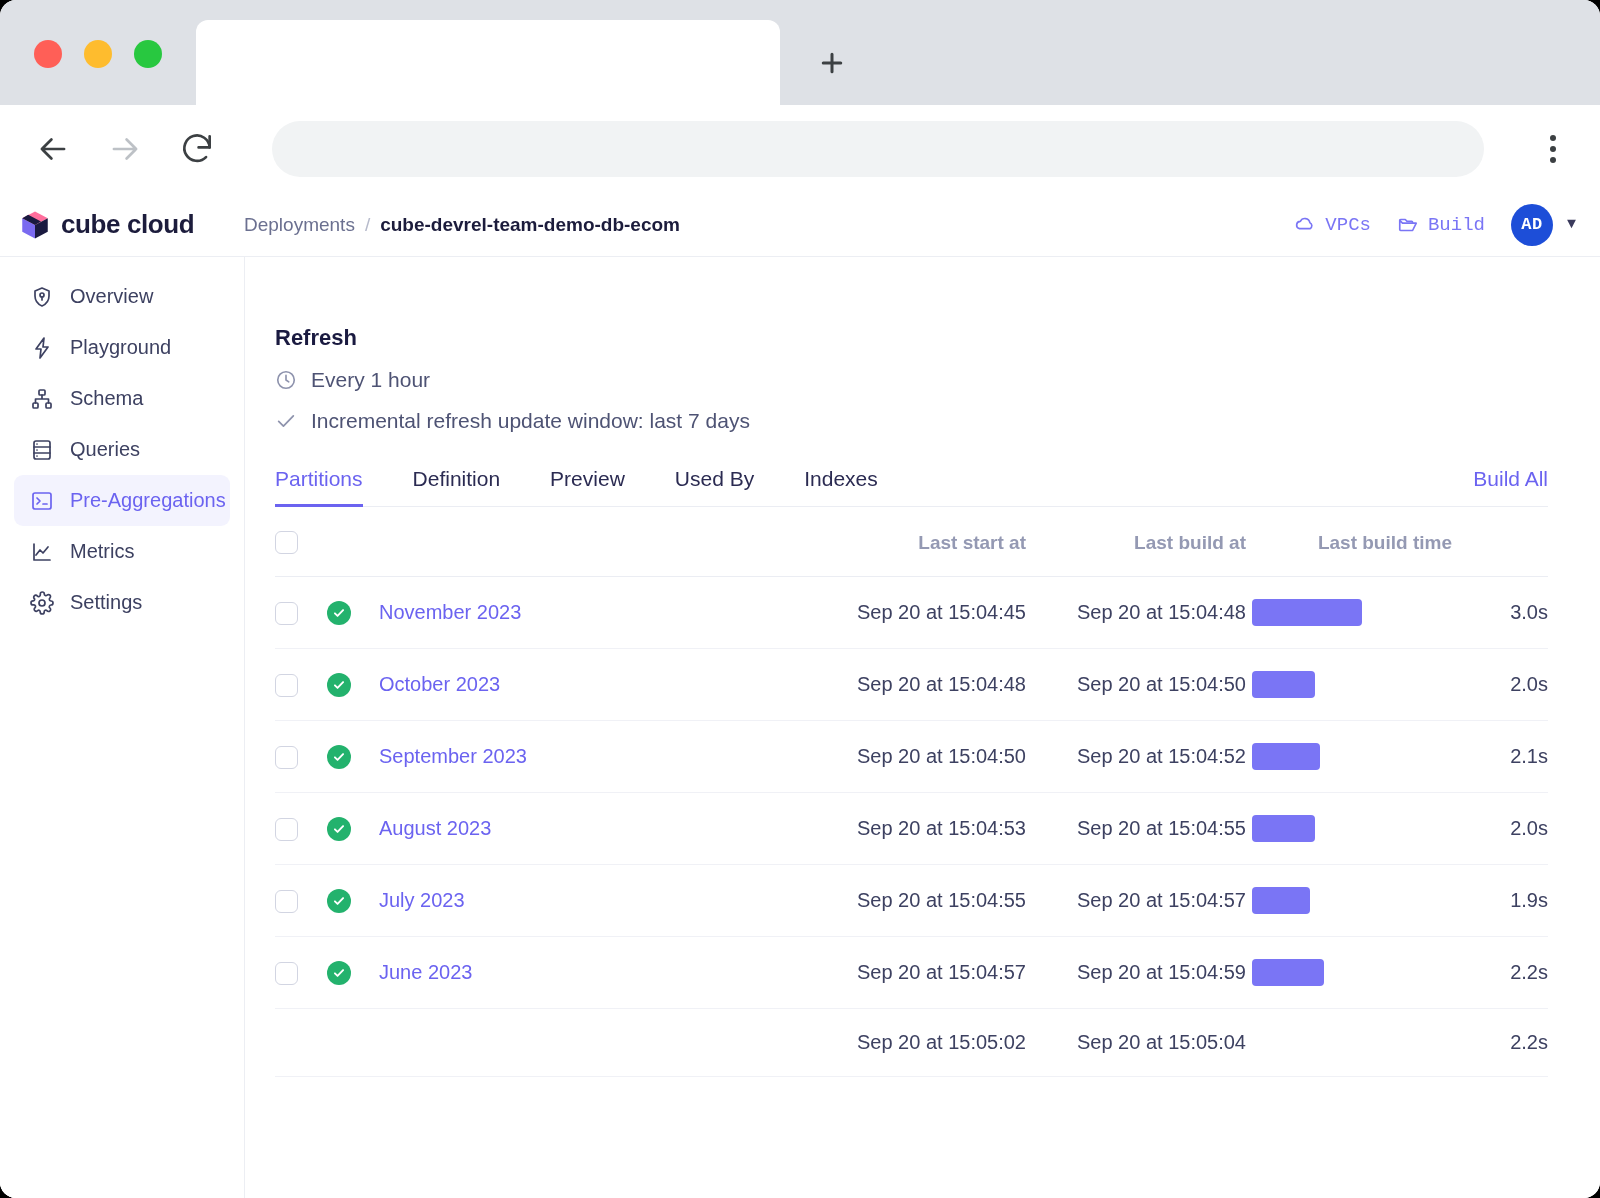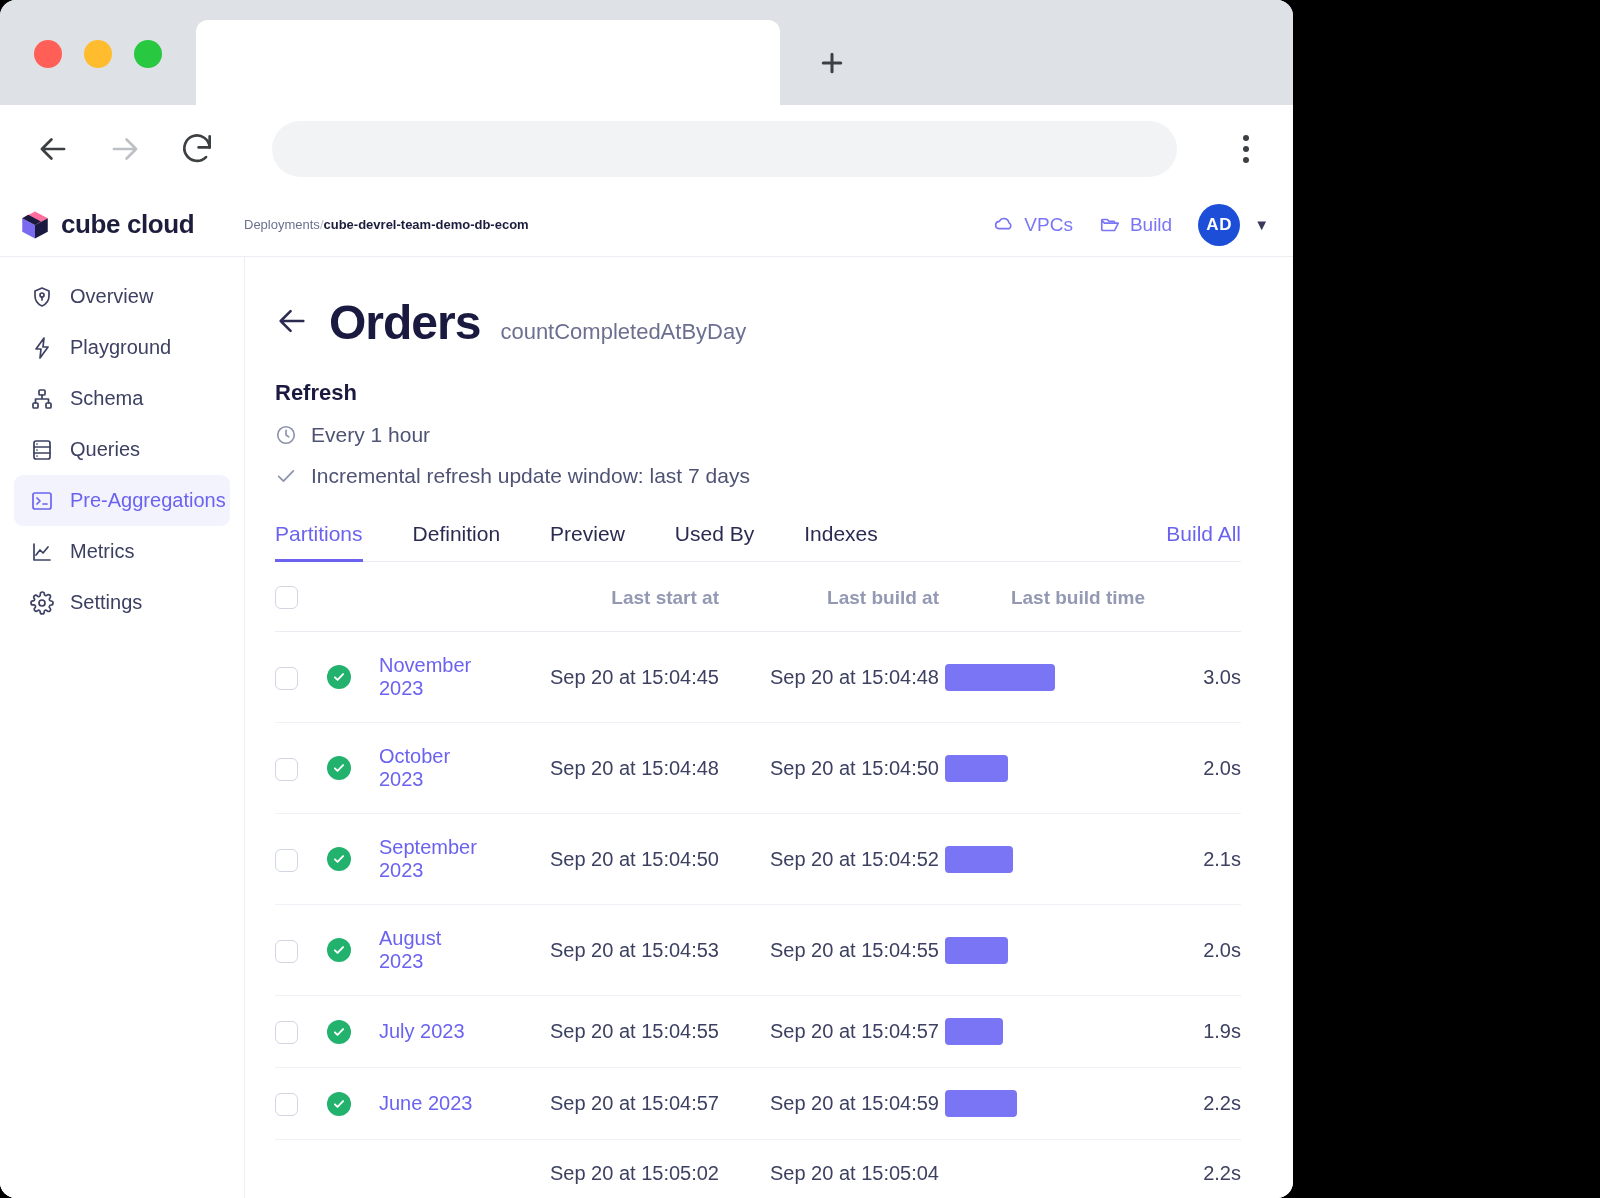--- a/index.html
+++ b/index.html
@@ -7,21 +7,21 @@
     width: 1600px; height: 1198px;
     background: #000;
     font-family: "Liberation Sans", sans-serif;
     overflow: hidden;
   }
 
   
   .browser {
     position: absolute;
     left: 0; top: 0;
-    width: 1293px; height: 1198px;
+    width: 1600px; height: 1198px;
     background: #ffffff;
     border-radius: 16px;
     overflow: hidden;
     display: flex;
     flex-direction: column;
   }
 
   .tabstrip {
     height: 105px;
     background: #dee1e6;
@@ -103,30 +103,31 @@
     align-items: center;
     padding: 0 24px 0 18px;
   }
   .logo { display: flex; align-items: center; gap: 9px; width: 226px; }
   .logo-mark { width: 34px; height: 34px; }
   .logo-text {
     font-size: 26px; font-weight: 700; color: #1c1c3c;
     letter-spacing: -0.4px;
   }
 
-  .crumbs { display: flex; align-items: center; font-size: 13px; justify-content: flex-end; }
+  .crumbs { display: flex; align-items: center; gap: 10px; font-size: 19px; justify-content: flex-end; }
   .crumb-link { color: #6b7090; }
   .crumb-sep { color: #b6bacb; }
   .crumb-current { color: #1c1c3c; font-weight: 700; }
 
   .header-right {
     margin-left: auto;
     display: flex; align-items: center; gap: 26px;
     color: #7a75f5;
     font-size: 19px;
+    font-family: Liberation Mono, monospace;
   }
   .hdr-item { display: flex; align-items: center; gap: 9px; }
   .hdr-item svg { width: 22px; height: 22px; }
   .avatar {
     width: 42px; height: 42px; border-radius: 50%;
     background: #1d4ed8; color: #fff;
     display: flex; align-items: center; justify-content: center;
     font-size: 17px; font-weight: 600;
     letter-spacing: 0.5px;
   }
@@ -384,29 +385,20 @@
           <svg viewBox="0 0 24 24" fill="none" stroke="currentColor" stroke-width="1.7" stroke-linecap="round" stroke-linejoin="round">
               <circle cx="12" cy="12" r="3"></circle>
               <path d="M19.4 15a1.6 1.6 0 0 0 .3 1.8l.1.1a2 2 0 1 1-2.8 2.8l-.1-.1a1.6 1.6 0 0 0-2.7 1.1V21a2 2 0 1 1-4 0v-.1A1.6 1.6 0 0 0 7.9 19.4l-.1.1A2 2 0 1 1 5 16.7l.1-.1A1.6 1.6 0 0 0 4 13.9H3a2 2 0 1 1 0-4h.1A1.6 1.6 0 0 0 4.6 7.9L4.5 7.8A2 2 0 1 1 7.3 5l.1.1a1.6 1.6 0 0 0 1.8.3H9.3A1.6 1.6 0 0 0 10.3 4V3a2 2 0 1 1 4 0v.1a1.6 1.6 0 0 0 2.7 1.1l.1-.1A2 2 0 1 1 19.9 7l-.1.1a1.6 1.6 0 0 0-.3 1.8v.1a1.6 1.6 0 0 0 1.4 1H21a2 2 0 1 1 0 4h-.1a1.6 1.6 0 0 0-1.5 1z"></path>
             </svg>
           <span>Settings</span>
         </div>
       </div>
 
       <div class="main">
 
-        <div class="title-row">
-          <span class="back-arrow">
-            <svg viewBox="0 0 24 24" fill="none" stroke="currentColor" stroke-width="1.8" stroke-linecap="round" stroke-linejoin="round">
-                <path d="M20 12H4M11 19l-7-7 7-7"></path>
-              </svg>
-          </span>
-          <span class="page-title">Orders</span>
-          <span class="page-sub">countCompletedAtByDay</span>
-        </div>
 
         <div class="refresh-h">Refresh</div>
 
         <div class="refresh-line">
           <svg viewBox="0 0 24 24" fill="none" stroke="currentColor" stroke-width="1.8" stroke-linecap="round" stroke-linejoin="round">
               <circle cx="12" cy="12" r="9"></circle>
               <path d="M12 7v5l3 2"></path>
             </svg>
           <span>Every 1 hour</span>
         </div>

